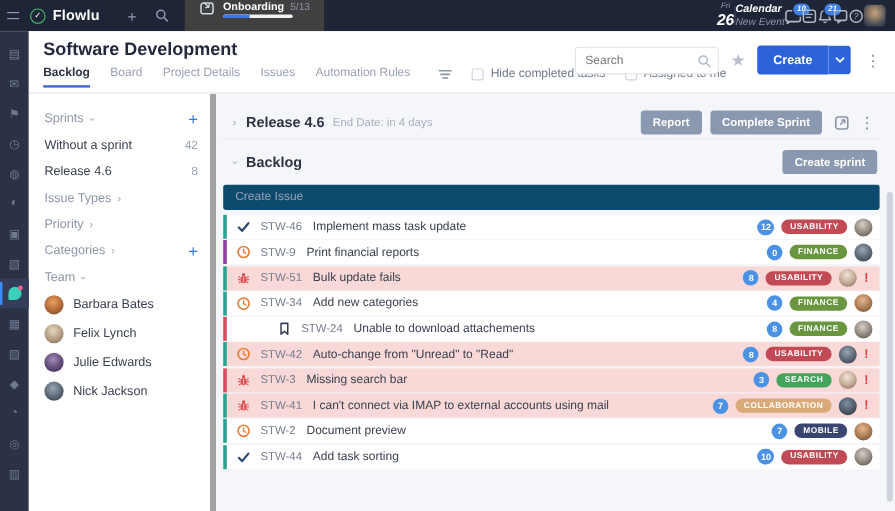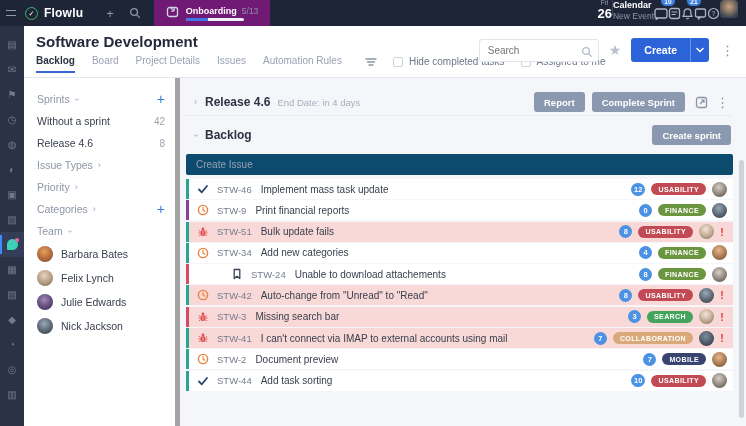--- a/index.html
+++ b/index.html
@@ -14,29 +14,29 @@
   .topbar {
     height:26px; background:#1e2537; display:flex; align-items:center;
     justify-content:space-between; padding:0 8px 0 6px;
   }
   .tb-left { display:flex; align-items:center; gap:9px; height:100%; }
   .hamburger { width:10px; height:6px; border-top:1.5px solid #8e97ab; border-bottom:1.5px solid #8e97ab; }
   .logo-circle { width:13px; height:13px; border-radius:50%; border:1.5px solid #3fb568; color:#fff;
     font-size:7px; display:grid; place-items:center; line-height:1; }
   .brand { color:#fff; font-size:12px; font-weight:700; letter-spacing:.2px; margin-left:-3px; }
   .tb-ic { color:#8e97ab; font-size:13px; line-height:1; display:grid; place-items:center; }
-  .onboarding { display:flex; align-items:center; gap:7px; background:#701a75; height:26px; padding:0 12px; margin-left:4px; }
+  .onboarding { display:flex; gap:7px; background:#404040; height:26px; padding:0 12px; margin-left:4px; }
   .ob-txt { display:flex; flex-direction:column; gap:2px; }
   .ob-line { display:flex; gap:5px; align-items:baseline; }
   .ob-label { color:#fff; font-size:9px; font-weight:700; }
   .ob-progress { color:#8b94aa; font-size:8.5px; }
   .ob-bar { width:58px; height:3px; background:#eef1f6; border-radius:2px; overflow:hidden; }
   .ob-fill { height:100%; background:#3f74e8; }
 
-  .tb-right { display:flex; gap:0; height:100%; }
+  .tb-right { display:flex; align-items:center; gap:0; height:100%;font-style:italic; }
   .tb-date { text-align:center; line-height:1; }
   .tb-date .day { font-size:6.5px; color:#9aa3b8; }
   .tb-date .num { font-size:13px; font-weight:700; color:#fff; }
   .tb-div { width:1px; height:16px; background:#3a4258; }
   .tb-cal { line-height:1.25; }
   .tb-cal .t { color:#fff; font-size:9px; font-weight:700; }
   .tb-cal .s { color:#8b94aa; font-size:8.5px; }
   .tb-btn { position:relative; display:grid; place-items:center; }
   .tb-btn svg { display:block; }
   .tb-badge { position:absolute; top:-5px; right:-8px; background:#3f7fe0; color:#fff;

